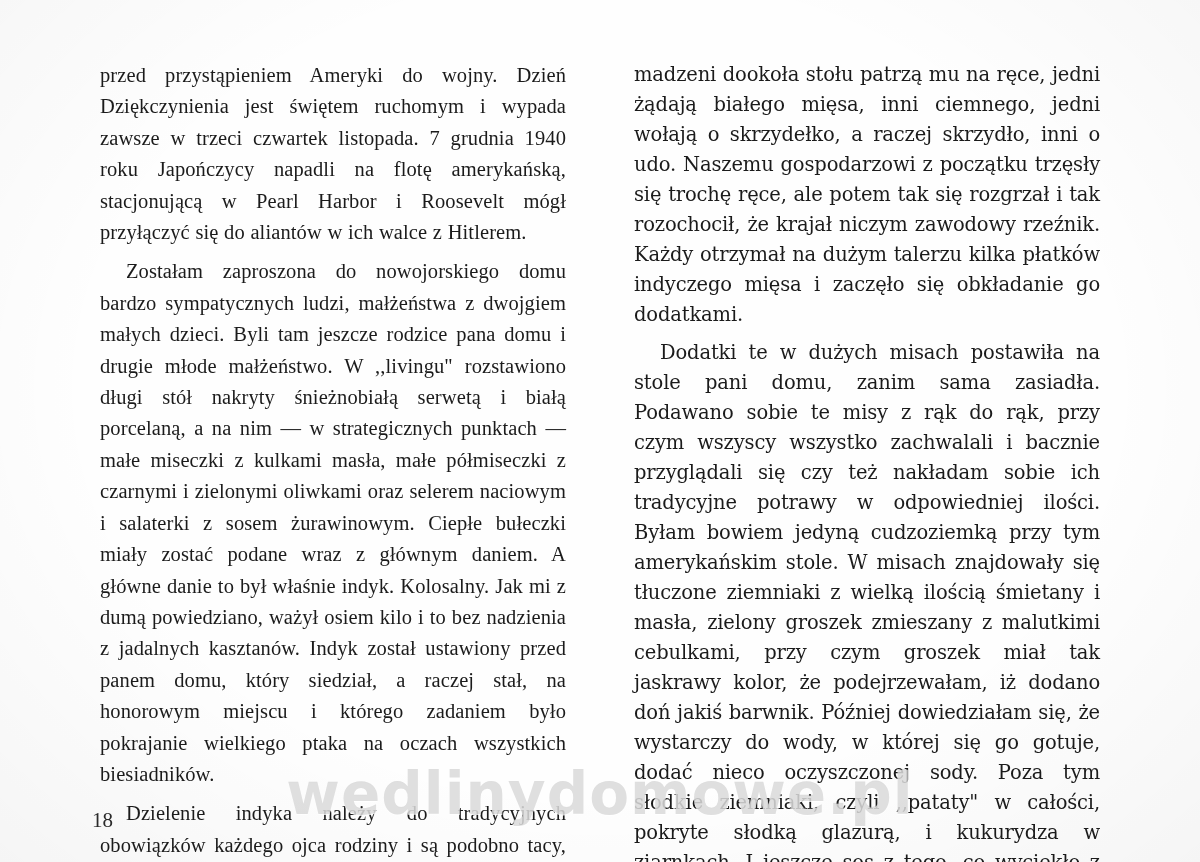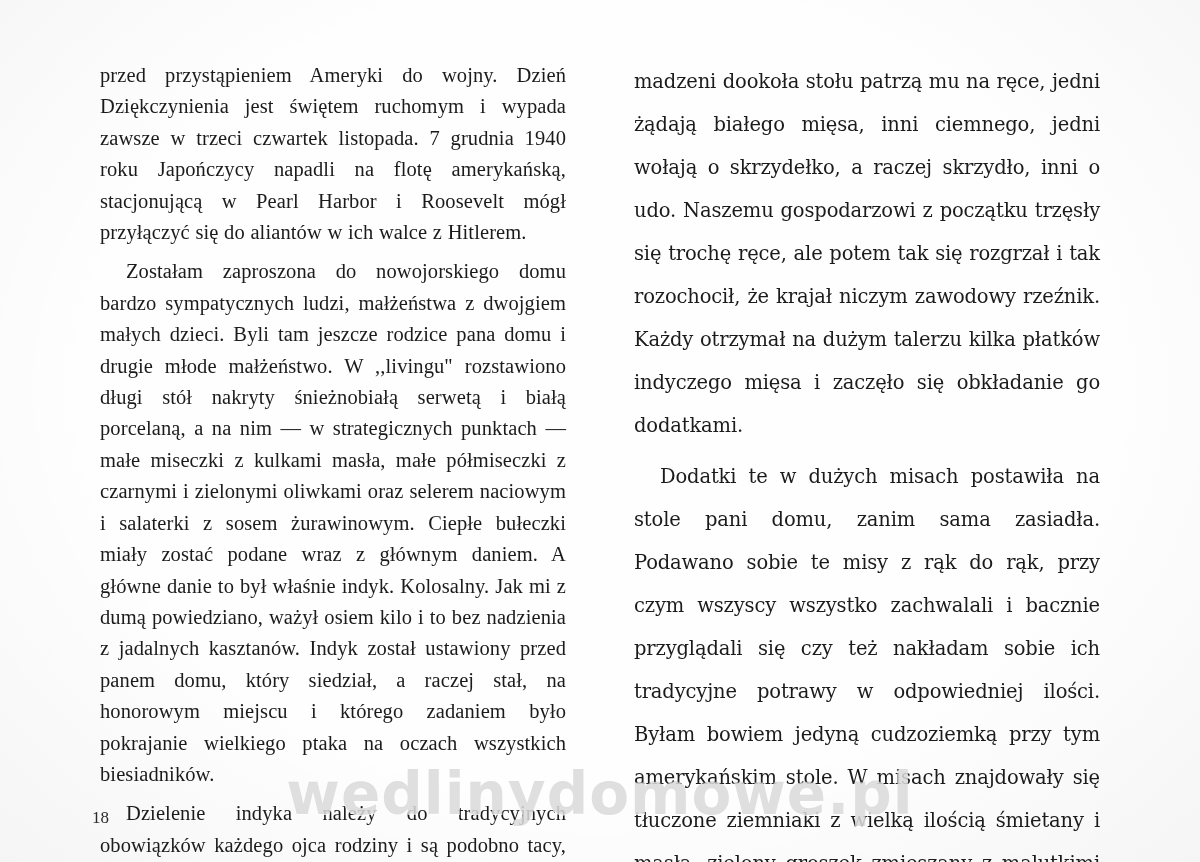--- a/index.html
+++ b/index.html
@@ -63,29 +63,29 @@
     margin-top: 0px;
   }
 
   .col-left p.para {
     font-family: "Liberation Serif", serif;
   }
 
   .col-right p.para {
     font-family: "DejaVu Serif", serif;
     font-size: 19.5px;
-    line-height: 43px;
+    line-height: 30px;
     letter-spacing: -0.15px;
   }
 
   .page-number {
     position: absolute;
     left: 92px;
     top: 808px;
-    font-size: 17px;
+    font-size: 21px;
     font-family: "Liberation Serif", serif;
     color: #2a2a2a;
     text-align: center;
   }
 
   
   .watermark {
     position: absolute;
     left: 0;
     right: 0;

